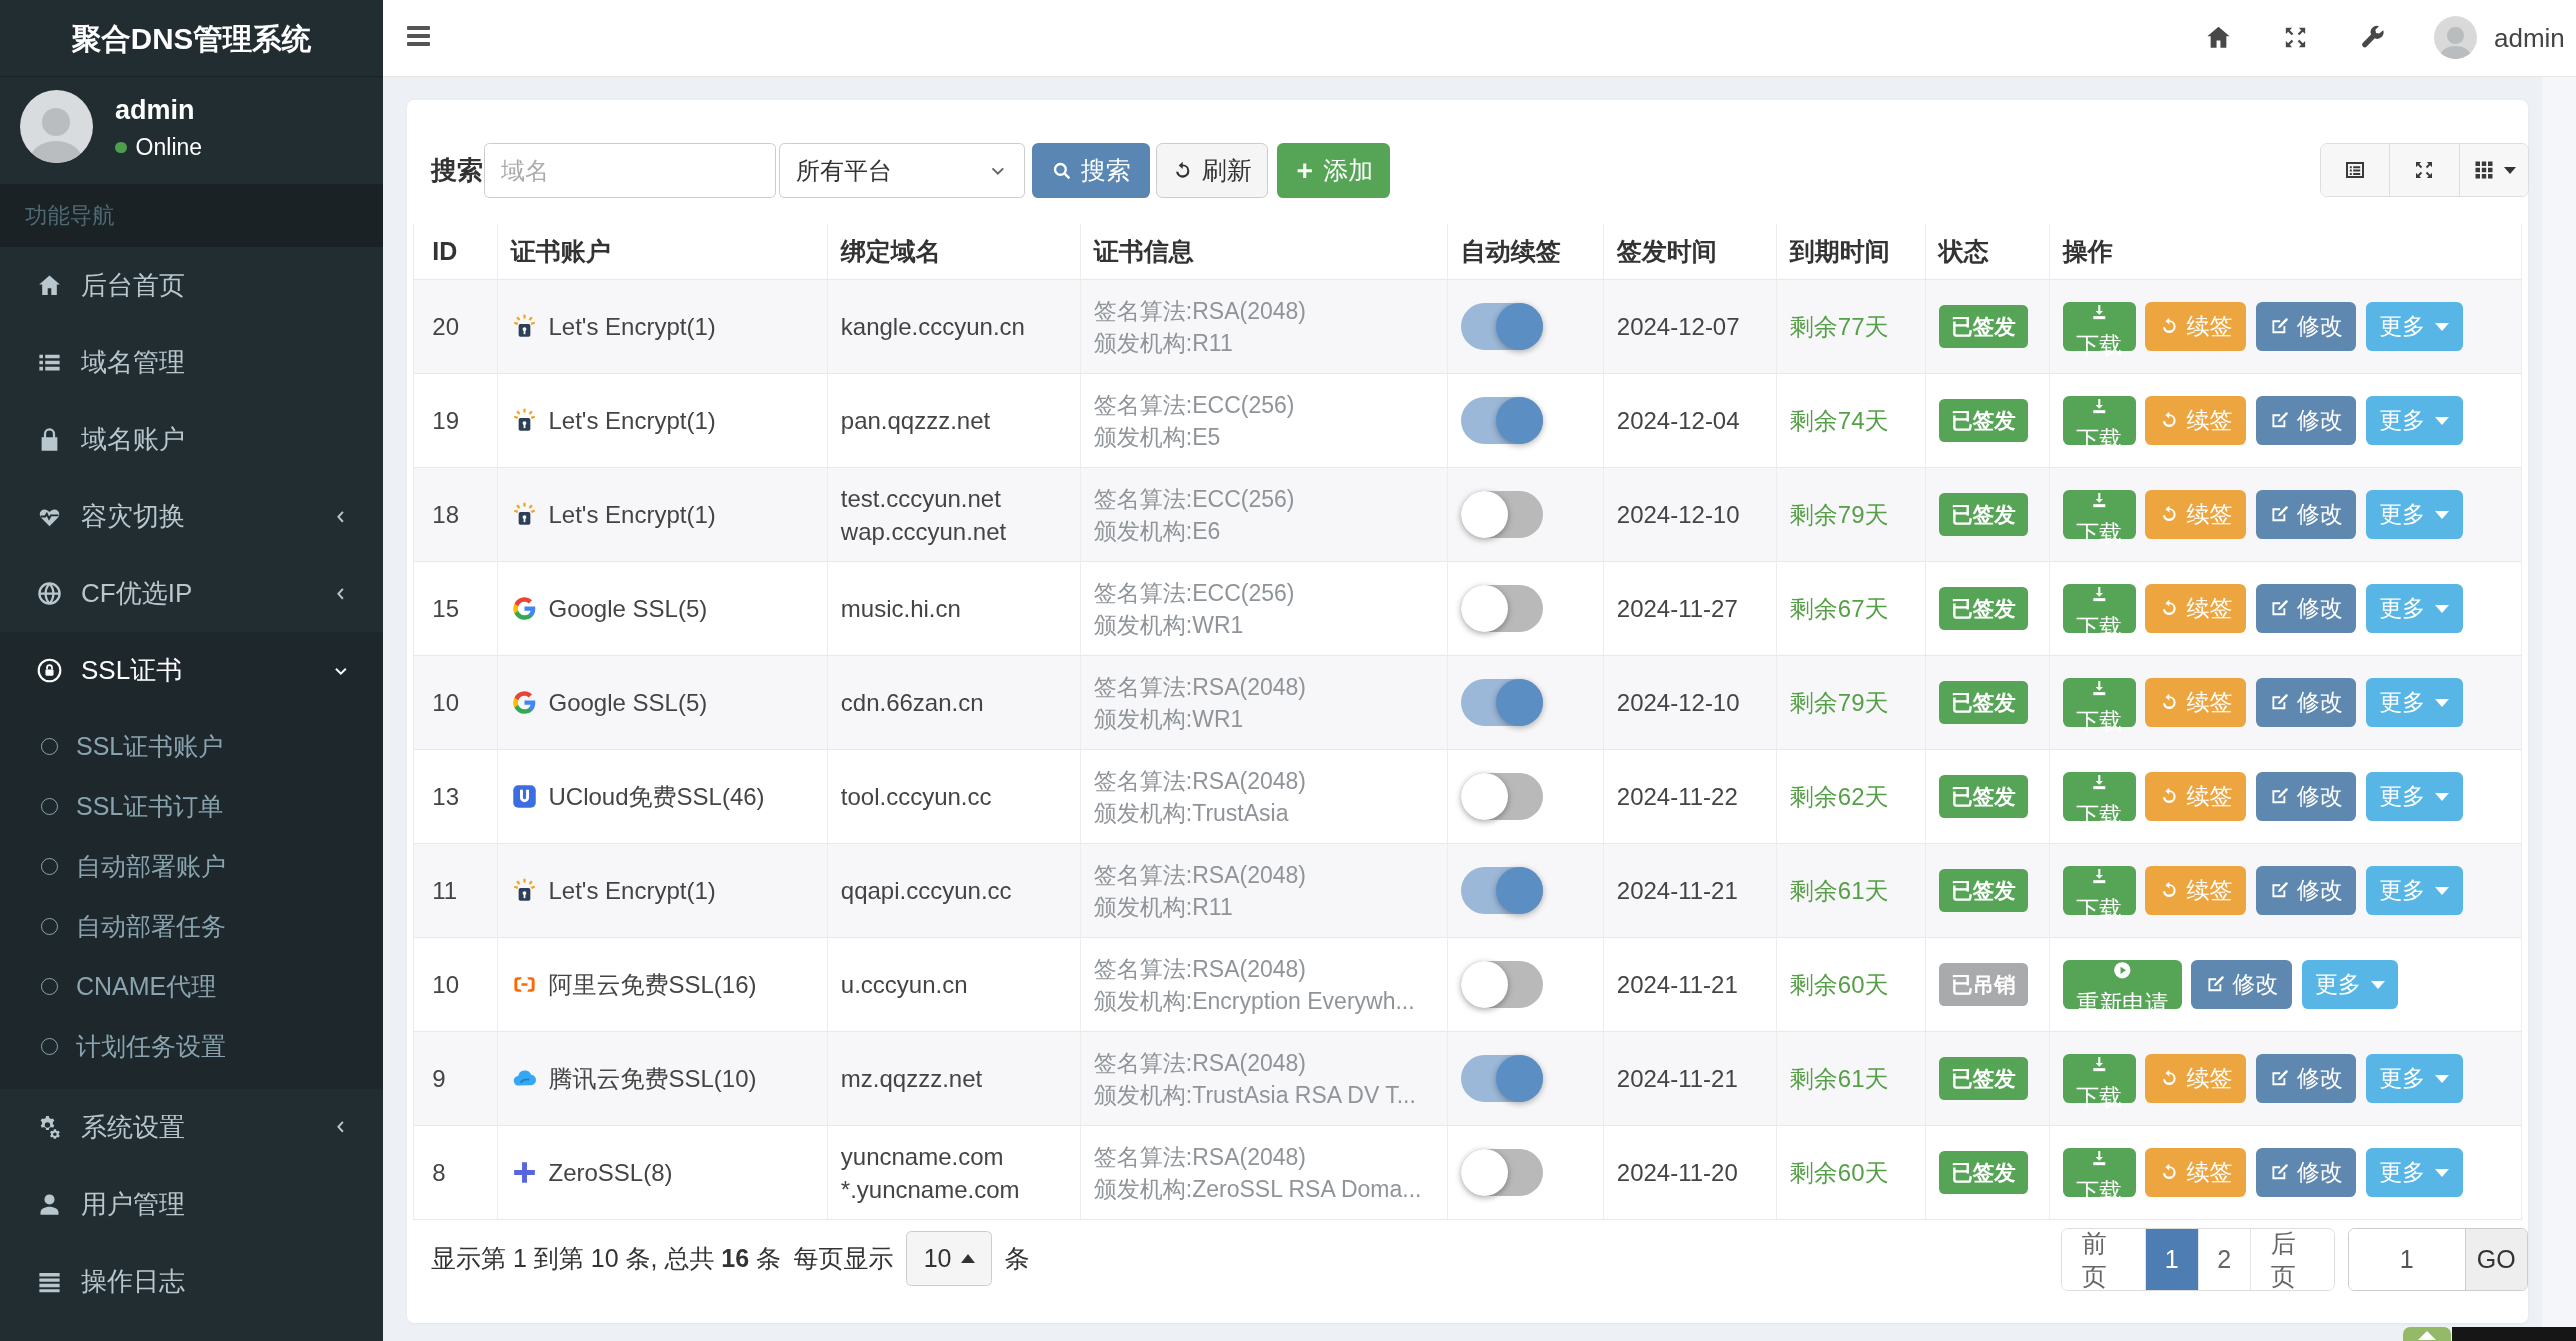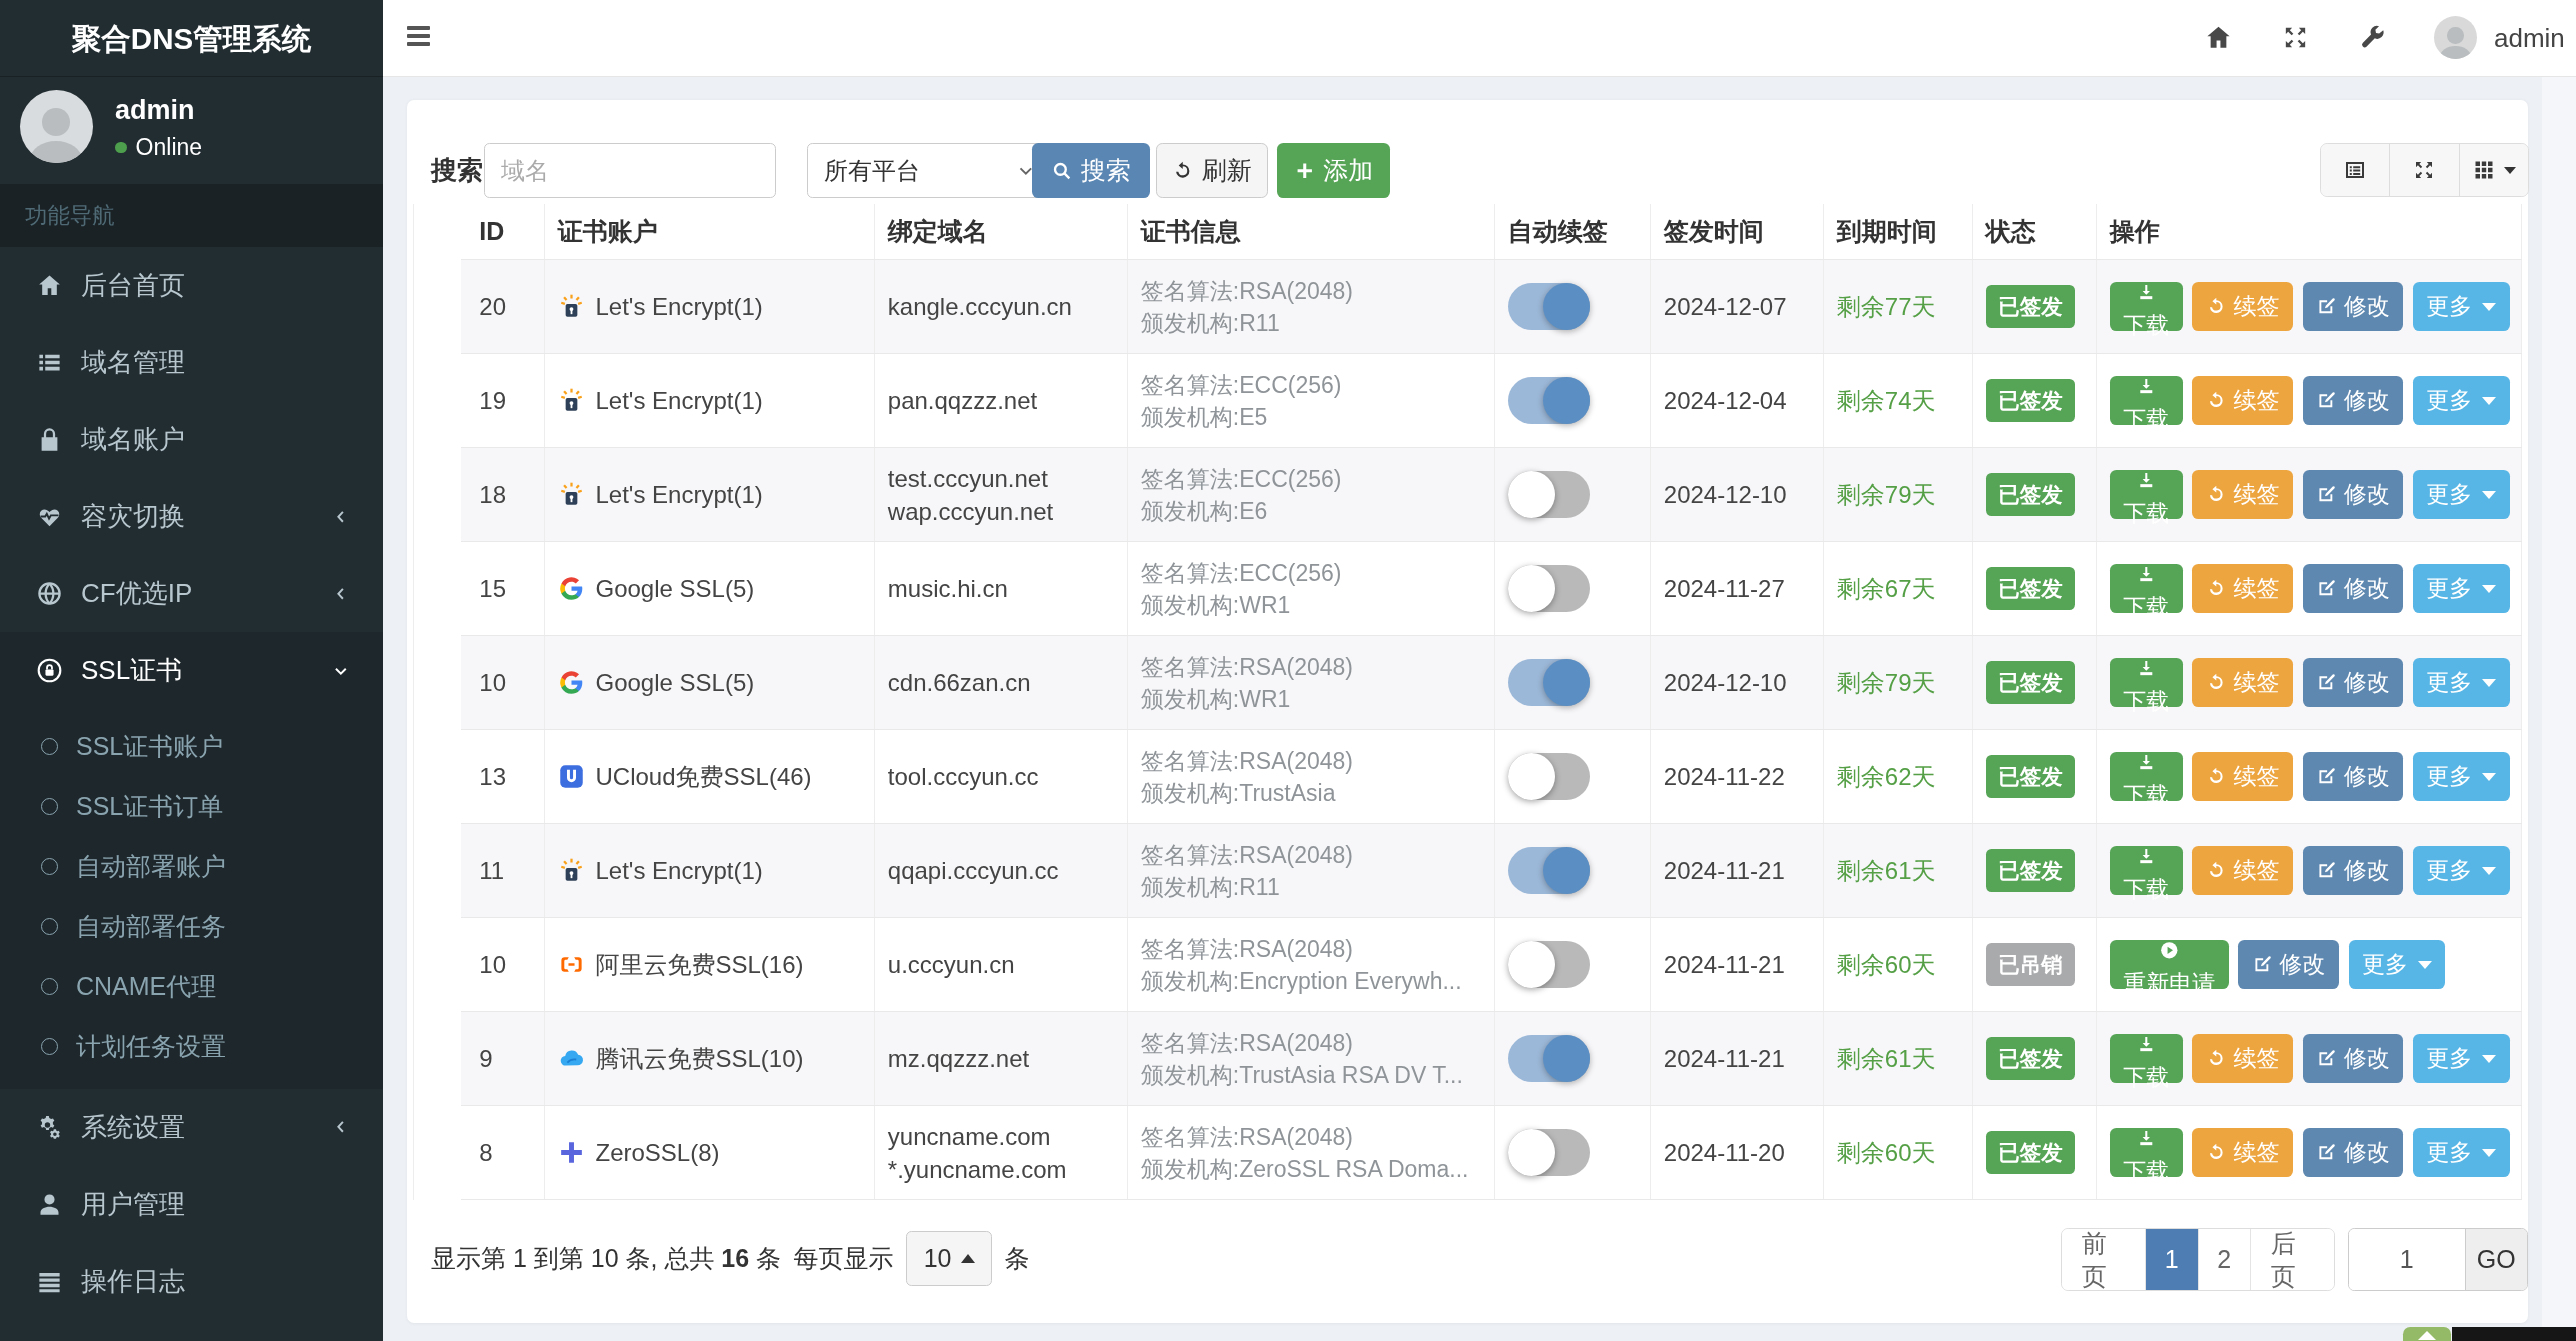--- a/index.html
+++ b/index.html
@@ -48,39 +48,39 @@
     border-radius:7.2px; box-shadow:0 0.9px 3.6px rgba(0,0,0,.05); }
 
   
   #search-label { position:absolute; left:24px; top:43px; height:55px; line-height:55px; font-size:26px; font-weight:bold; color:#333; }
   #search-input { position:absolute; left:77px; top:43px; width:292px; height:55px; border:0.9px solid #ccc;
     border-radius:5.4px; font-size:24px; padding:0 16px; color:#333; outline:none;
     font-family:"Liberation Sans","DejaVu Sans",sans-serif; }
   #search-input::placeholder { color:#aaa; }
   #platform-select { position:absolute; left:372px; top:43px; width:246px; height:55px; border:0.9px solid #ccc;
     border-radius:5.4px; background:#fff; display:flex; align-items:center; justify-content:space-between;
-    padding:0 16px; font-size:24px; color:#333; cursor:pointer;margin-left:28px; }
+    padding:0 16px; font-size:24px; color:#333; cursor:pointer; }
   .tbtn { position:absolute; top:43px; height:55px; border:none; border-radius:6.3px; display:flex;
     align-items:center; justify-content:center; gap:8px; font-size:25px; cursor:pointer;
     font-family:"Liberation Sans","DejaVu Sans",sans-serif; }
   #btn-search { left:625px; width:118px; background:#5a86b3; color:#fff; }
   #btn-refresh { left:749px; width:112px; background:#f5f5f5; color:#333; border:0.9px solid #ccc; }
   #btn-add { left:870px; width:113px; background:#56a456; color:#fff; }
   .tbtn .ic { width:21.5px; height:21.5px; }
 
   #view-group { position:absolute; left:1913px; top:43px; width:209px; height:54px; border:0.9px solid #ddd;
     border-radius:7.2px; display:flex; background:#f7f7f7; overflow:hidden; }
   .view-btn { flex:1; display:flex; align-items:center; justify-content:center; gap:5.4px; border-right:0.9px solid #ddd;
     color:#3a3a3a; cursor:pointer; background:#f7f7f7; border-top:none; border-bottom:none; border-left:none;
     font-family:inherit; }
   .view-btn:last-child { border-right:none; }
   .view-btn .ic { width:24px; height:24px; }
 
   
-  #table { position:absolute; left:6.3px; top:104px; right:6.3px; border-left:0.9px solid #ededee;padding-left:47px; }
+  #table { position:absolute; left:6.3px; top:124px; right:6.3px; border-left:0.9px solid #ededee; }
   .grid { display:grid; grid-template-columns:84px 330px 253px 367px 156px 173px 149px 124px minmax(0,1fr); }
   #thead { height:55px; }
   #thead .cell { font-weight:bold; font-size:25px; color:#333; }
   .cell { border-right:0.9px solid #ededee; display:flex; align-items:center; padding:7.2px 12.5px; min-width:0; }
   .trow { height:94px; border-top:0.9px solid #e9e9e9; font-size:24px; color:#444; }
   .trow.odd { background:#f7f7f9; }
   #tbody { border-bottom:0.9px solid #e9e9e9; }
   .cell.col-info { flex-direction:column; align-items:flex-start; justify-content:center;
     color:#8f9499; font-size:23px; line-height:32px; }
   .cell.col-domain { flex-direction:column; align-items:flex-start; justify-content:center; line-height:33px; }

